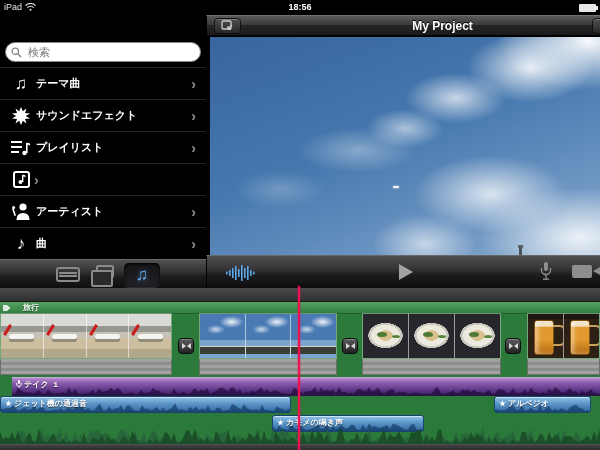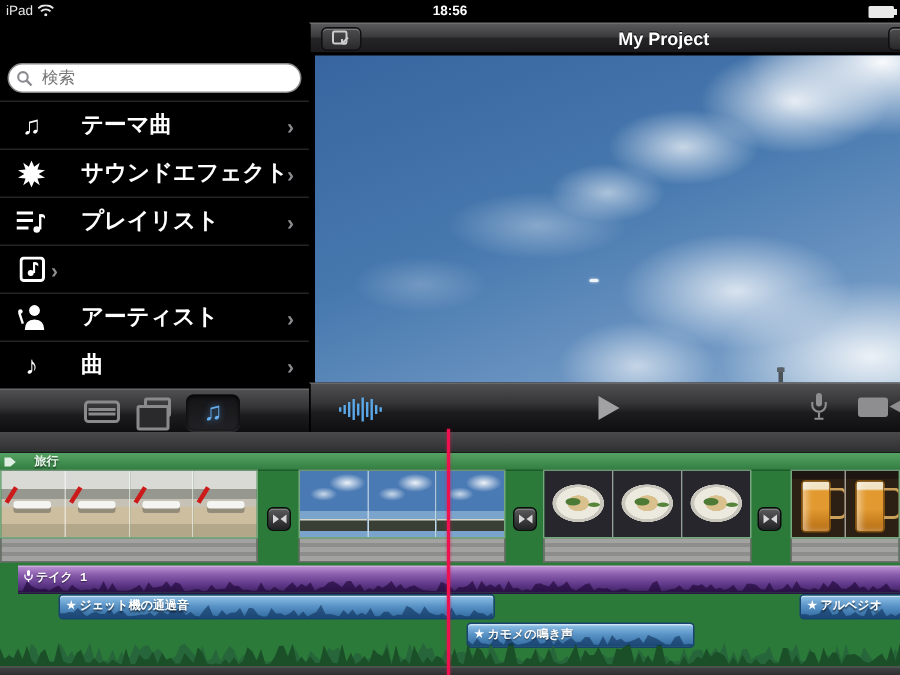--- a/index.html
+++ b/index.html
@@ -34,21 +34,21 @@
 
   
   #audio-panel { position:absolute; left:0; top:37px; width:206px; height:222px; background:#000; }
   #search-row { position:absolute; left:0; top:0; width:206px; height:30px; }
   #search-input { position:absolute; left:5px; top:5px; width:196px; height:20px; border-radius:11px;
     border:1px solid #888; background:#fff; font-size:11px; color:#333; padding:0 6px 0 22px; outline:none; }
   #search-icon { position:absolute; left:11px; top:10px; width:11px; height:11px; pointer-events:none; }
   .menu-item { position:absolute; left:0; width:206px; height:32px; border-top:1px solid #242426;
     background:#000; display:flex; align-items:center; }
   .menu-icon { width:26px; margin-left:8px; text-align:center; color:#fff; flex:none; }
-  .menu-label { color:#fff; font-weight:bold; font-size:15px; margin-left:20px; flex:1;
+  .menu-label { color:#fff; font-weight:bold; font-size:11px; margin-left:2px; flex:1;
     white-space:nowrap; overflow:hidden; }
   .menu-chevron { color:#8e8e93; font-weight:bold; font-size:14px; margin-right:10px; flex:none; }
   .note-glyph { font-size:17px; line-height:17px; }
 
   
   .toolbar { position:absolute; background:linear-gradient(180deg,#505052 0%,#353537 40%,#1c1c1e 60%,#0e0e10 100%);
     border-top:1px solid #68686a; }
   #left-toolbar { left:0; top:259px; width:206px; height:29px; }
   #right-toolbar { left:206px; top:255px; width:394px; height:33px; border-left:1px solid #000; }
   #video-browser-icon { position:absolute; left:56px; top:7px; width:24px; height:15px;
@@ -139,21 +139,21 @@
 
   #recording-strip { position:absolute; left:12px; top:89px; width:600px; height:19px;
     background:linear-gradient(180deg,#b78fd0 0%,#8a5cac 30%,#5e3788 70%,#3e2260 100%);
     border-top:1px solid #caa8dc; border-bottom:1px solid #2a1545;font-family:Liberation Mono, monospace; }
   .clip-label { position:absolute; left:4px; top:1px; color:#fff; font-size:8px; font-weight:bold;
     text-shadow:0 1px 1px rgba(0,0,0,.6); white-space:nowrap; display:flex; align-items:center; gap:2px; z-index:3; }
   .wave-holder { position:absolute; left:0; bottom:0; width:100%; overflow:hidden; z-index:1; }
 
   .aclip { position:absolute; height:17px; border-radius:3px; border:1px solid #17436e;
     background:linear-gradient(180deg,#93c4e8 0%,#5b95c8 45%,#30699e 100%);
-    box-shadow:inset 0 1px 0 rgba(255,255,255,.55); overflow:hidden;margin-left:39px; }
+    box-shadow:inset 0 1px 0 rgba(255,255,255,.55); overflow:hidden; }
   #audio-clip-jet { left:0; top:108px; width:291px; }
   #audio-clip-seagull { left:272px; top:127px; width:152px; }
   #audio-clip-arpeggio { left:494px; top:108px; width:97px; }
 
   #bg-music-track { position:absolute; left:0; top:140px; width:600px; height:16px; }
   #timeline-bottombar { position:absolute; left:0; top:156px; width:600px; height:6px;
     background:linear-gradient(180deg,#424244,#2e2e30); border-top:1px solid #505052; }
 
   #playhead { position:absolute; left:298px; top:286px; width:2px; height:164px; background:#ee1150;
     box-shadow:0 0 2px rgba(238,17,80,.8); z-index:20; }

